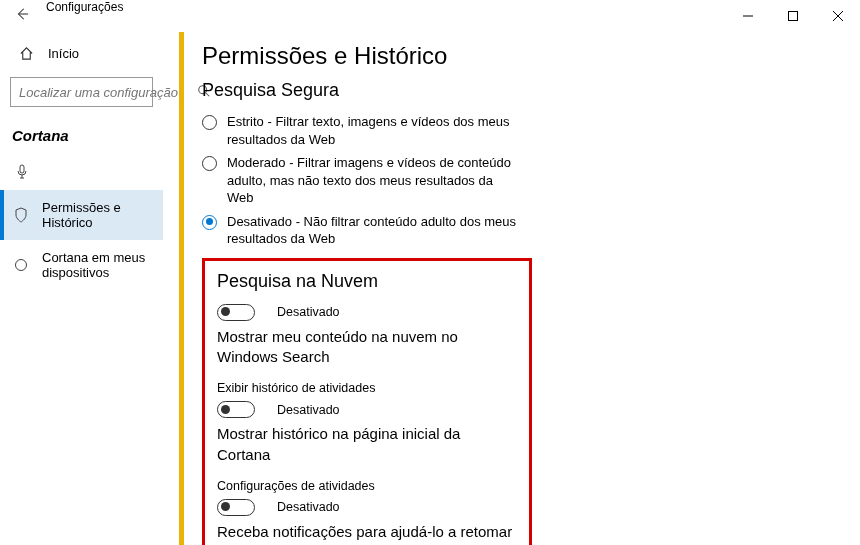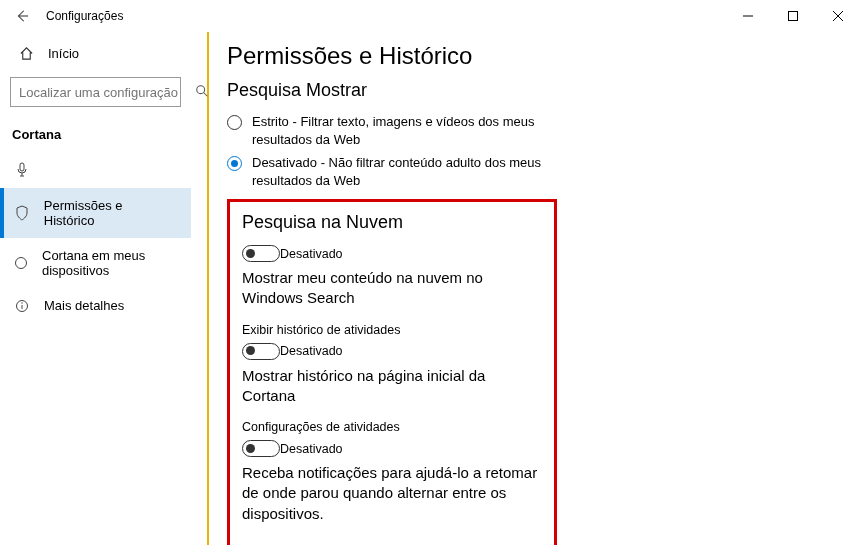--- a/index.html
+++ b/index.html
@@ -9,21 +9,21 @@
       color: #000;
       background: #fff;
       width: 860px;
       height: 545px;
       overflow: hidden;
       position: relative;
     }
     .titlebar {
       height: 32px;
       display: flex;
-      align-items: center;
+      align-items: flex-start;
       padding: 0 0 0 8px;
     }
     .back-btn {
       width: 28px;
       height: 28px;
       display: flex;
       align-items: center;
       justify-content: center;
       cursor: pointer;
       font-size: 14px;
@@ -44,23 +44,23 @@
       align-items: center;
       justify-content: center;
       cursor: pointer;
       font-size: 10px;
     }
     .container {
       display: flex;
       height: calc(545px - 32px);
     }
     .sidebar {
-      width: 209px;
+      width: 184px;
       padding: 6px 16px 0 0;
-      border-right: 2px solid #eab308;
+      border-right: 5px solid #eab308;
     }
     .home-item {
       display: flex;
       align-items: center;
       gap: 14px;
       padding: 8px 18px;
       cursor: pointer;
       font-size: 13px;
     }
     .home-item .icon { width: 16px; display:flex; align-items:center; justify-content:center; }
@@ -72,27 +72,29 @@
       align-items: center;
       padding: 0 8px;
       background: #fff;
     }
     .search-box input {
       border: none;
       outline: none;
       flex: 1;
       font-size: 13px;
       background: transparent;
+      font-style: italic;
       color: #555;
     }
     .search-icon { color: #555; }
     .section-label {
       padding: 6px 16px 10px 12px;
       font-weight: 600;
-      font-size: 13px;
+      font-size: 15px;
+      font-style: italic;
     }
     .nav-item {
       display: flex;
       align-items: center;
       gap: 14px;
       padding: 10px 16px 10px 14px;
       cursor: pointer;
       font-size: 13px;
       position: relative;
     }
@@ -165,21 +167,21 @@
     }
     .red-box h2 { margin-top: 4px; }
     .sub-label {
       font-size: 12.5px;
       margin-bottom: 6px;
       margin-top: 2px;
     }
     .toggle-row {
       display: flex;
       align-items: center;
-      gap: 0;
+      gap: 22px;
       margin-bottom: 6px;
     }
     .toggle {
       width: 38px;
       height: 17px;
       border: 1.5px solid #333;
       border-radius: 10px;
       position: relative;
       cursor: pointer;
       background: #fff;
@@ -270,39 +272,33 @@
       <span>Permissões e Histórico</span>
     </div>
     <div class="nav-item">
       <span class="icon">
         <svg width="14" height="14" viewBox="0 0 14 14">
             <circle cx="7" cy="7" r="5.5" stroke="#444" fill="none"></circle>
           </svg>
       </span>
       <span>Cortana em meus dispositivos</span>
     </div>
-    <div class="nav-item">
-      <span class="icon">
-        <svg width="14" height="14" viewBox="0 0 14 14">
-            <circle cx="7" cy="7" r="5.5" stroke="#444" fill="none"></circle>
-            <line x1="7" y1="6" x2="7" y2="10" stroke="#444"></line>
-            <circle cx="7" cy="4" r="0.7" fill="#444"></circle>
-          </svg>
-      </span>
-      <span>Mais detalhes</span>
-    </div>
   </div>
 
   <div class="content">
     <h1>Permissões e Histórico</h1>
-    <h2>Pesquisa Mostrar</h2>
+    <h2>Pesquisa Segura</h2>
 
     <div class="radio-row">
       <div class="radio-circle"></div>
       <div class="radio-label">Estrito - Filtrar texto, imagens e vídeos dos meus resultados da Web</div>
+    </div>
+    <div class="radio-row">
+      <div class="radio-circle"></div>
+      <div class="radio-label">Moderado - Filtrar imagens e vídeos de conteúdo adulto, mas não texto dos meus resultados da Web</div>
     </div>
     <div class="radio-row selected">
       <div class="radio-circle"></div>
       <div class="radio-label">Desativado - Não filtrar conteúdo adulto dos meus resultados da Web</div>
     </div>
 
     <div class="red-box">
       <h2>Pesquisa na Nuvem</h2>
       <div class="toggle-row">
         <div class="toggle"></div>

